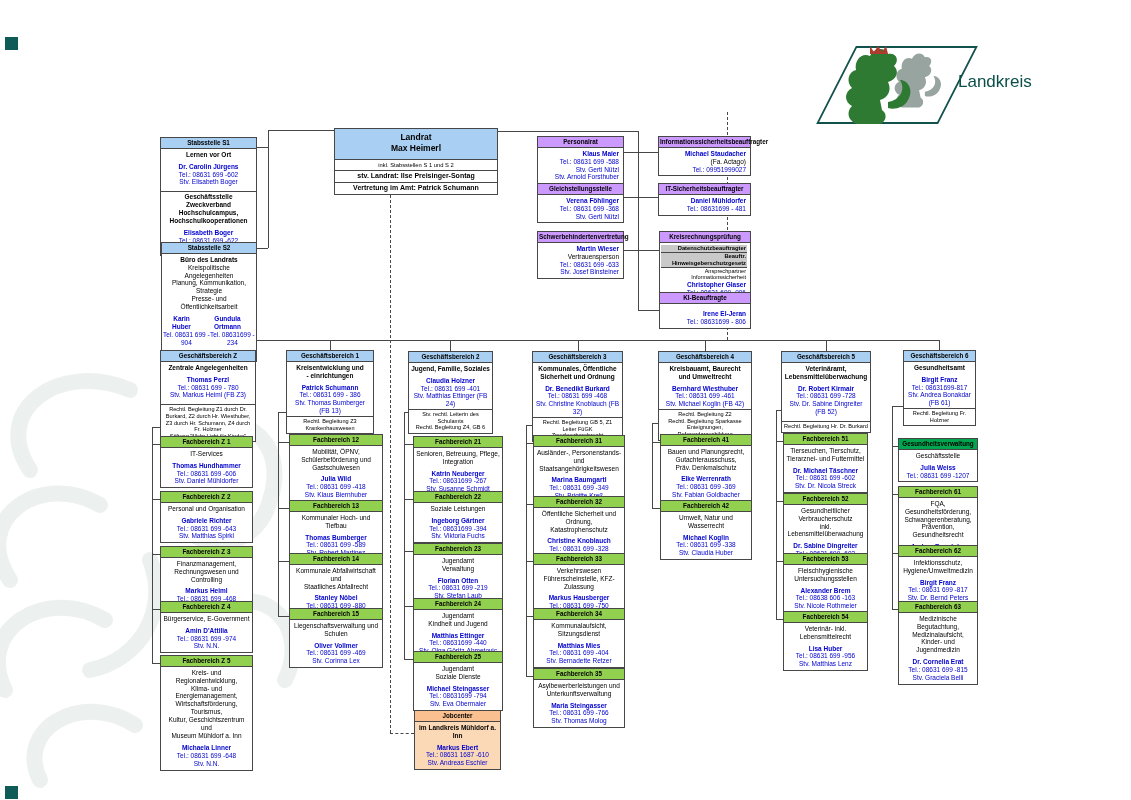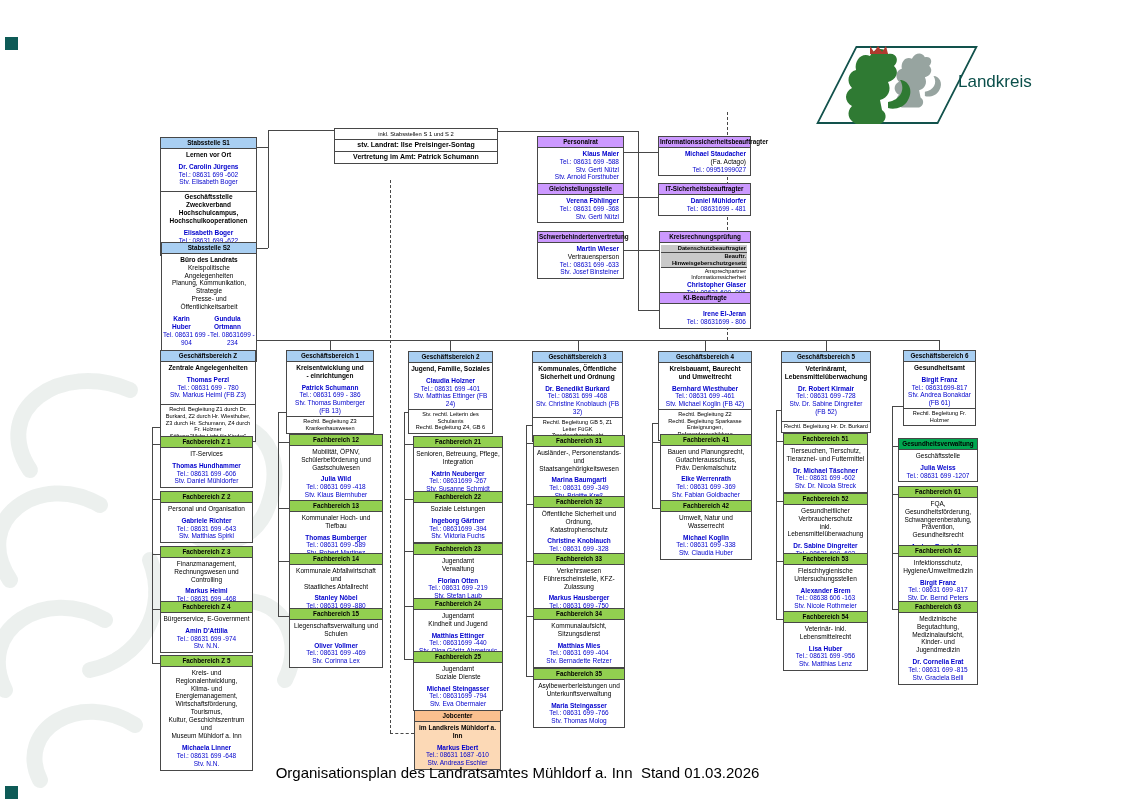--- a/index.html
+++ b/index.html
@@ -152,20 +152,24 @@
       <div class="conn ch" style="left: 776px; top: 561px; width: 7px;"></div>
       <div class="conn ch" style="left: 776px; top: 619px; width: 7px;"></div>
       <div class="conn cv" style="left: 939px; top: 398px; height: 8px;"></div>
       <div class="conn ch" style="left: 892px; top: 406px; width: 47px;"></div>
       <div class="conn cv" style="left: 892px; top: 406px; height: 203px;"></div>
       <div class="conn ch" style="left: 892px; top: 446px; width: 6px;"></div>
       <div class="conn ch" style="left: 892px; top: 494px; width: 6px;"></div>
       <div class="conn ch" style="left: 892px; top: 553px; width: 6px;"></div>
       <div class="conn ch" style="left: 892px; top: 609px; width: 6px;"></div>
       <div class="box big" style="left: 334px; top: 128px; width: 164px;">
+        <div class="hd" style="background: rgb(169, 207, 242);">
+          <div>Landrat</div>
+          <div>Max Heimerl</div>
+        </div>
         <div class="bd">
           <div class="ln sm">inkl. Stabsstellen S 1 und S 2</div>
           <div class="rule"></div>
           <div class="ln t">stv. Landrat: Ilse Preisinger-Sontag</div>
           <div class="rule"></div>
           <div class="ln t">Vertretung im Amt: Patrick Schumann</div>
         </div>
       </div>
       <div class="box" style="left: 160px; top: 137px; width: 97px;">
         <div class="hd" style="background: rgb(169, 207, 242);">
@@ -779,14 +783,13 @@
           <div class="ln n">Medizinalaufsicht,</div>
           <div class="ln n">Kinder- und Jugendmedizin</div>
           <div class="gap"></div>
           <div class="ln nm">Dr. Cornelia Erat</div>
           <div class="ln tel">Tel.: 08631 699 -815</div>
           <div class="ln stv">Stv. Graciela Belli</div>
         </div>
       </div>
     </div>
 
-  <div id="caption">Organisationsplan des Landratsamtes Mühldorf a. Inn&nbsp; Stand 01.03.2026</div>
 </div>
 
 </body></html>

